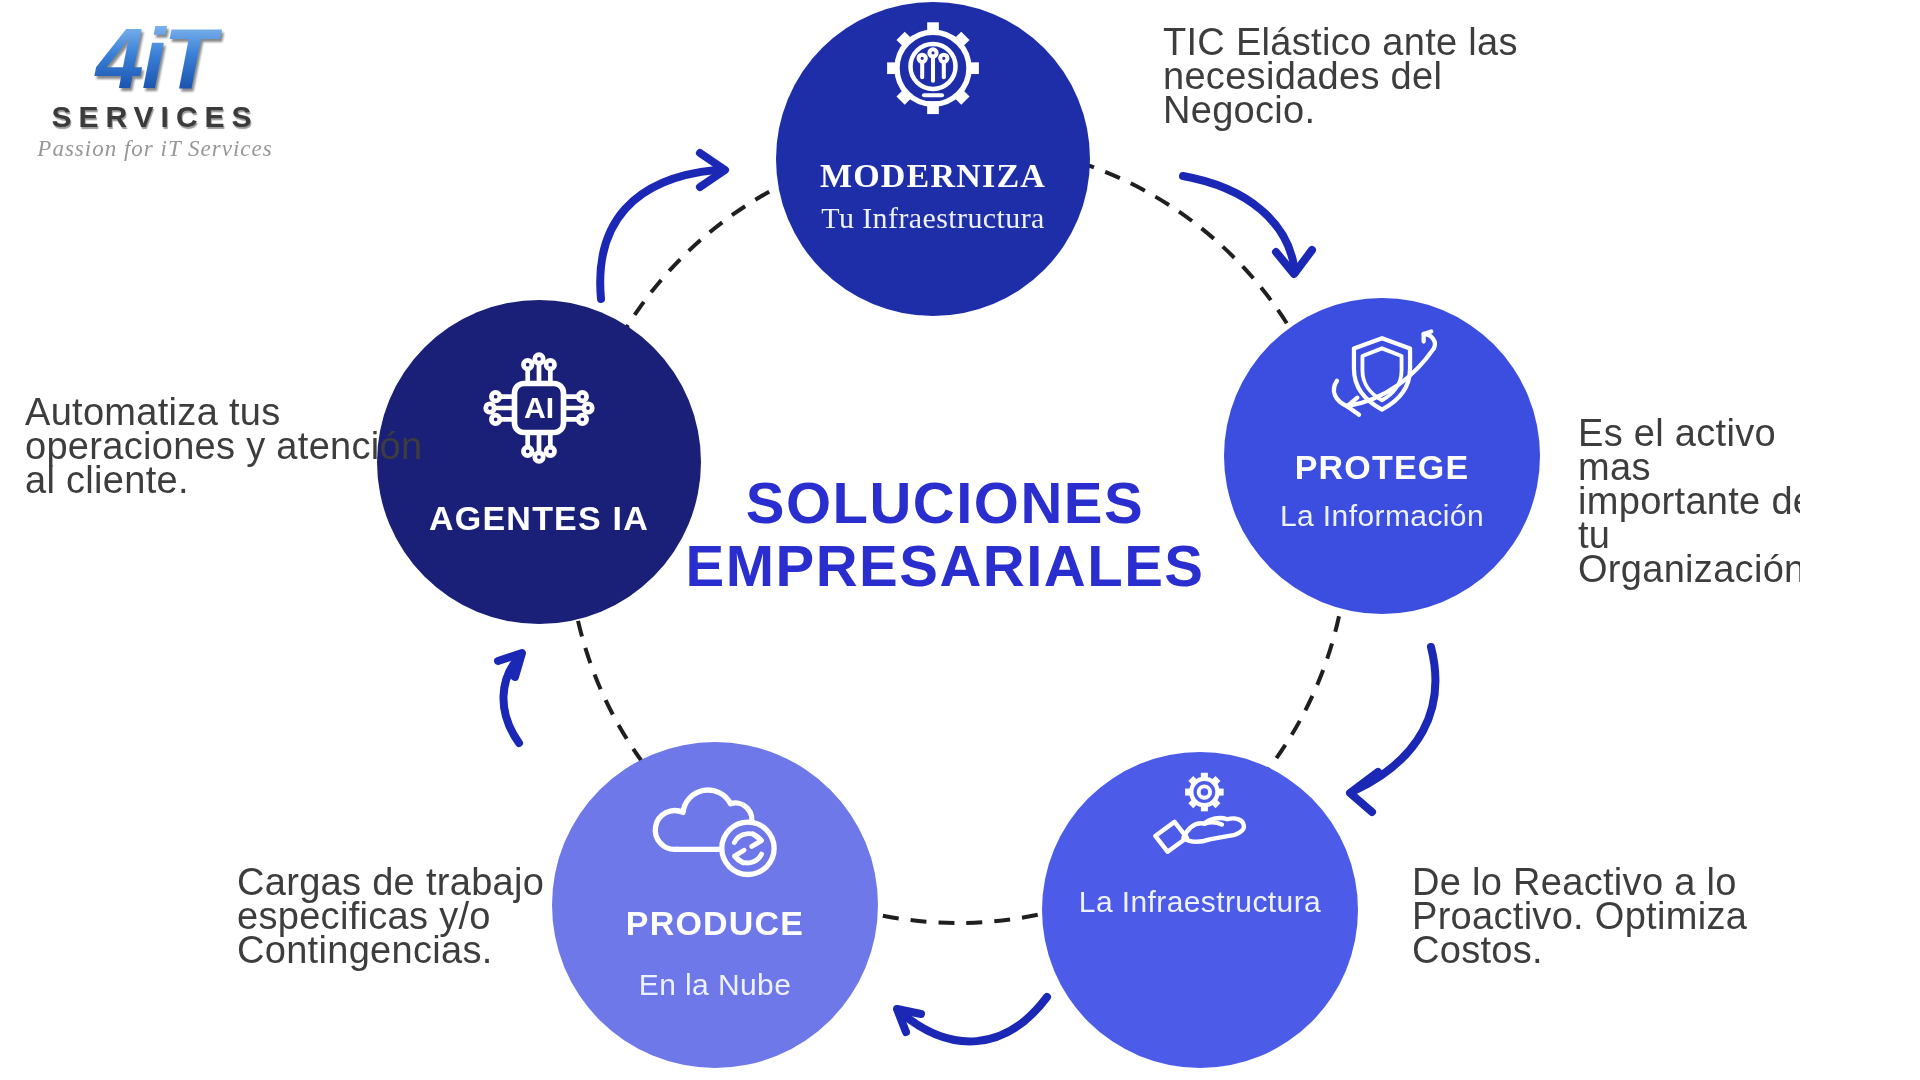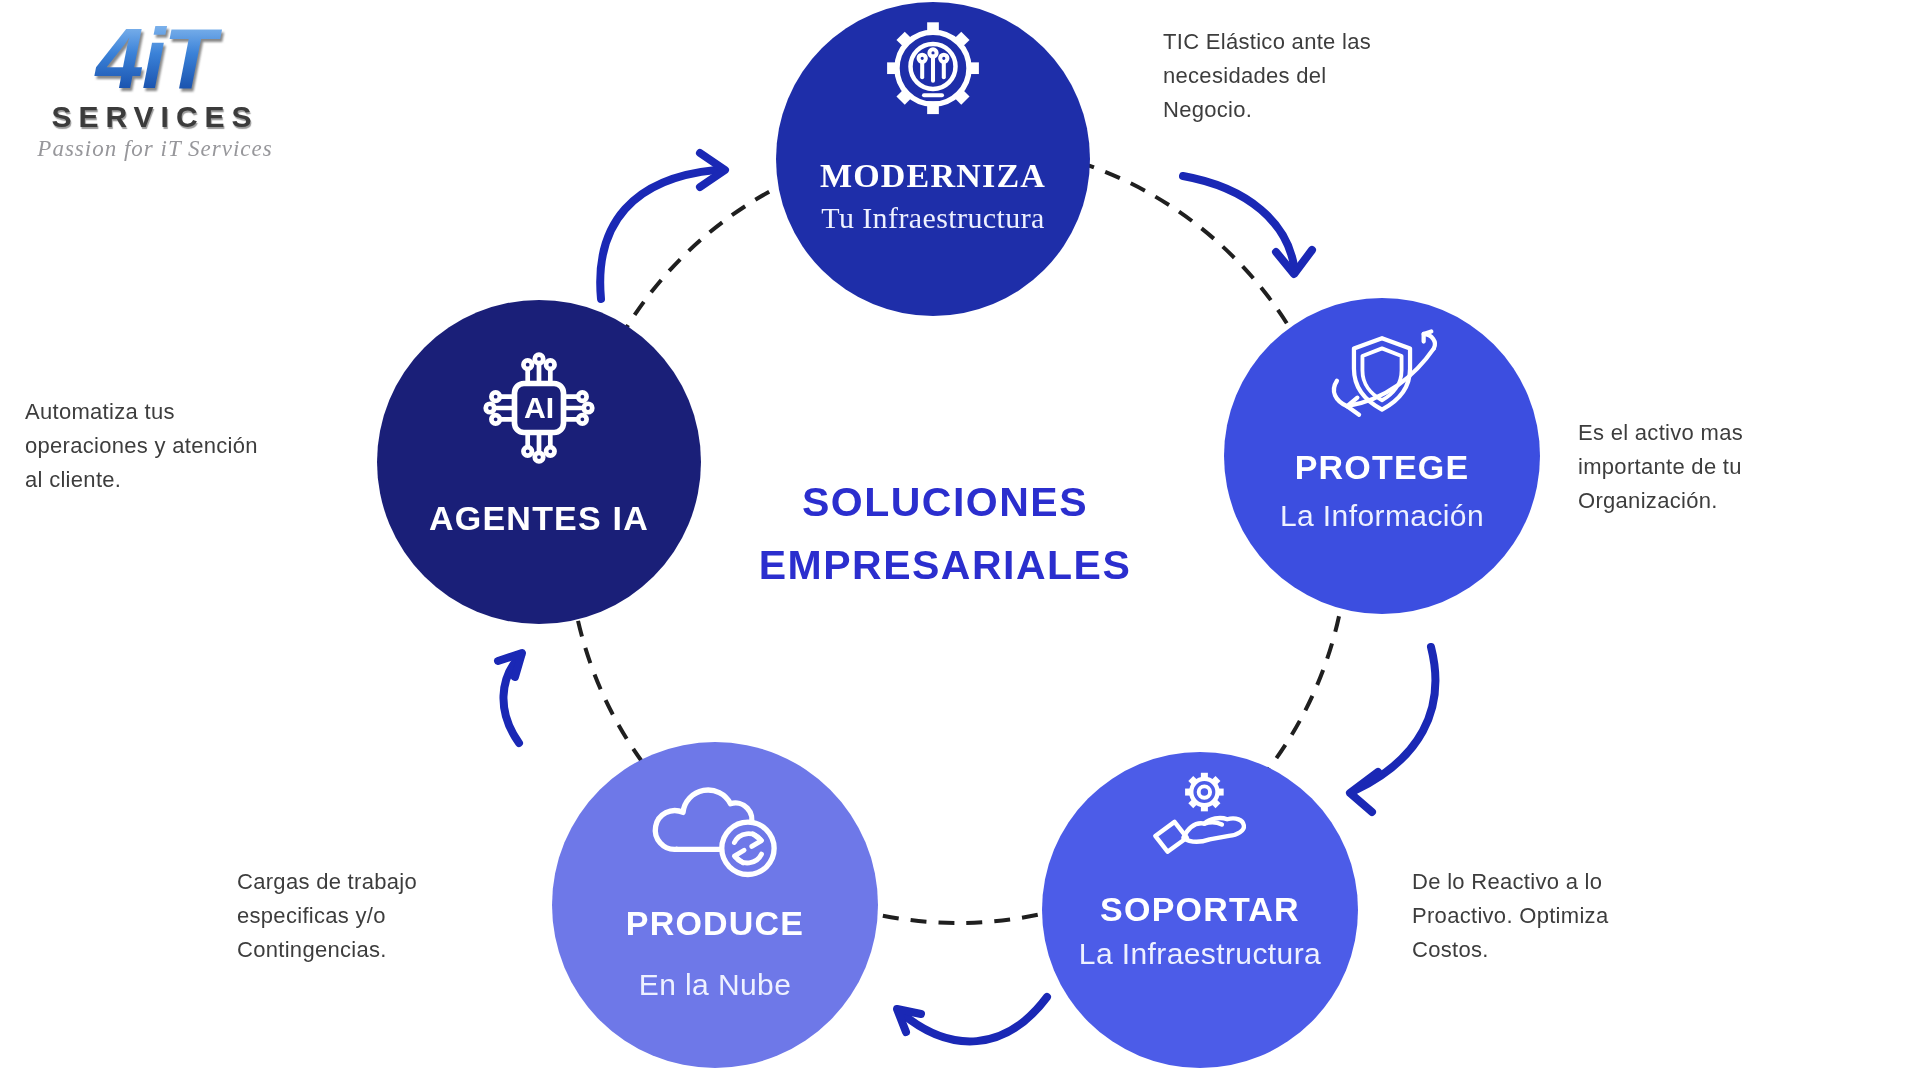--- a/index.html
+++ b/index.html
@@ -37,26 +37,26 @@
   #node-produce .node-icon{margin-top:22px;}
   #node-produce .node-title{margin-top:12px;}
   #node-produce .node-sub{margin-top:22px;line-height:38px;}
 
   #node-agentes{left:377px;top:300px;width:324px;height:324px;text-align:right;}
   #node-agentes .node-icon{margin-top:42px;}
   #node-agentes .node-title{margin-top:22px;line-height:44px;}
 
   
   #diagram-title{position:absolute;left:650px;top:471px;width:590px;z-index:3;
-    text-align:center;font-weight:bold;font-size:41px;line-height:63px;letter-spacing:1.5px;
+    text-align:center;font-weight:bold;font-size:58px;line-height:63px;letter-spacing:1.5px;
     color:var(--title-color,#2b2ece);}
 
   
   .note{position:absolute;z-index:3;color:var(--note-color,#3d3d3d);
-        font-size:22px;line-height:34px;letter-spacing:0.3px;}
+        font-size:38px;line-height:34px;letter-spacing:0.3px;}
   .note span{display:block;}
   #note-moderniza{left:1163px;top:25px;}
   #note-protege{left:1578px;top:416px;}
   #note-soportar{left:1412px;top:865px;}
   #note-produce{left:237px;top:865px;}
   #note-agentes{left:25px;top:395px;}
 
   
   #logo{position:absolute;left:30px;top:12px;width:250px;z-index:3;text-align:center;}
   #logo-brand{font-size:86px;font-weight:bold;font-style:italic;line-height:92px;letter-spacing:-2px;
@@ -169,21 +169,20 @@
           <line x1="70" y1="17" x2="70" y2="10"></line>
             <line x1="80.6" y1="21.4" x2="85.5" y2="16.5"></line>
         </g>
         <circle cx="70" cy="32" r="15" stroke-width="5"></circle>
         <circle cx="70" cy="32" r="6.5" stroke-width="4.5"></circle>
         <path stroke-width="5" d="M14,82 L36,66 L50,84 L28,100 Z"></path>
         <path stroke-width="5" d="M46,84 C52,72 60,66 70,68 C76,62 88,60 96,63 C106,60 114,64 115,70 C116,76 108,81 98,82 L76,86 C64,90 54,90 46,84 Z"></path>
         <path stroke-width="5" d="M70,68 C76,66 84,66 90,69"></path>
       </g>
     </svg>
-    <div class="node-title">SOPORTAR</div>
     <div class="node-sub">La Infraestructura</div>
   </div>
 
   <div class="node" id="node-produce" style="--node-color: #6e78e8;">
     <svg class="node-icon" width="156" height="126" viewBox="0 0 160 130">
       <g fill="none" stroke="#fff" stroke-linecap="round" stroke-linejoin="round">
         <path stroke-width="5.5" d="M40,88 A20,20 0 1 1 47,50 A26,26 0 0 1 96,41 A17,17 0 0 1 117,63"></path>
         <path stroke-width="5.5" d="M40,88 H86"></path>
         <circle cx="114" cy="87" r="27" stroke-width="5.5" fill="var(--node-color)"></circle>
         <path stroke-width="5" d="M100,81 A16,16 0 0 1 127,78"></path>

